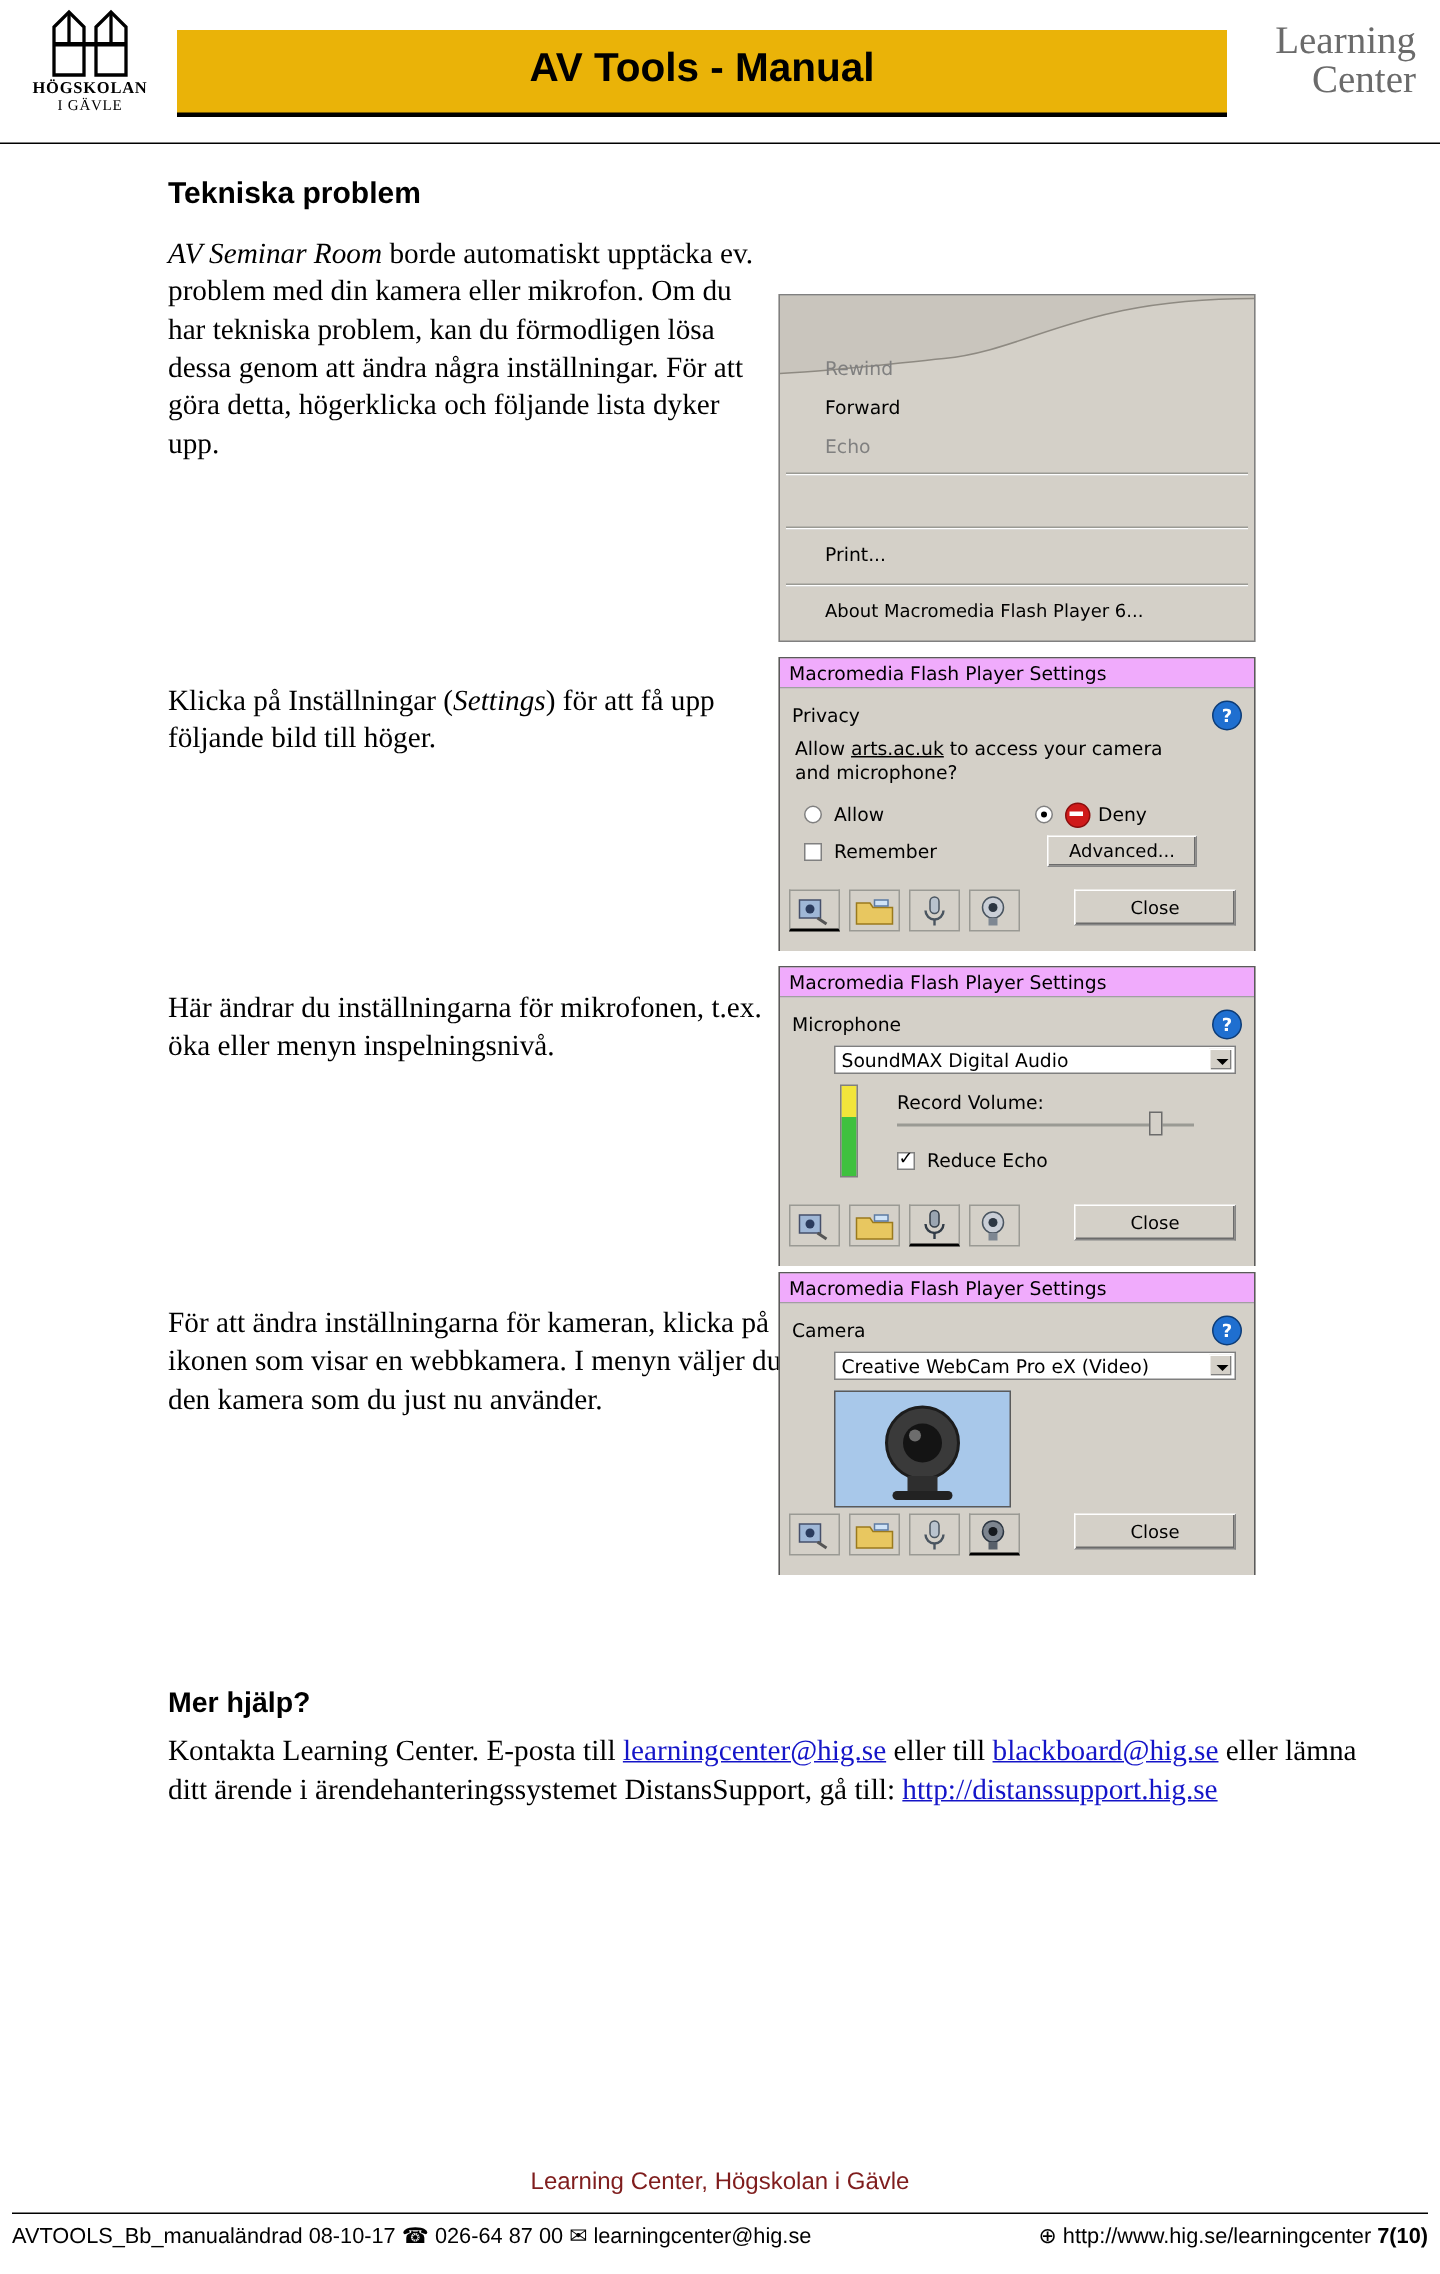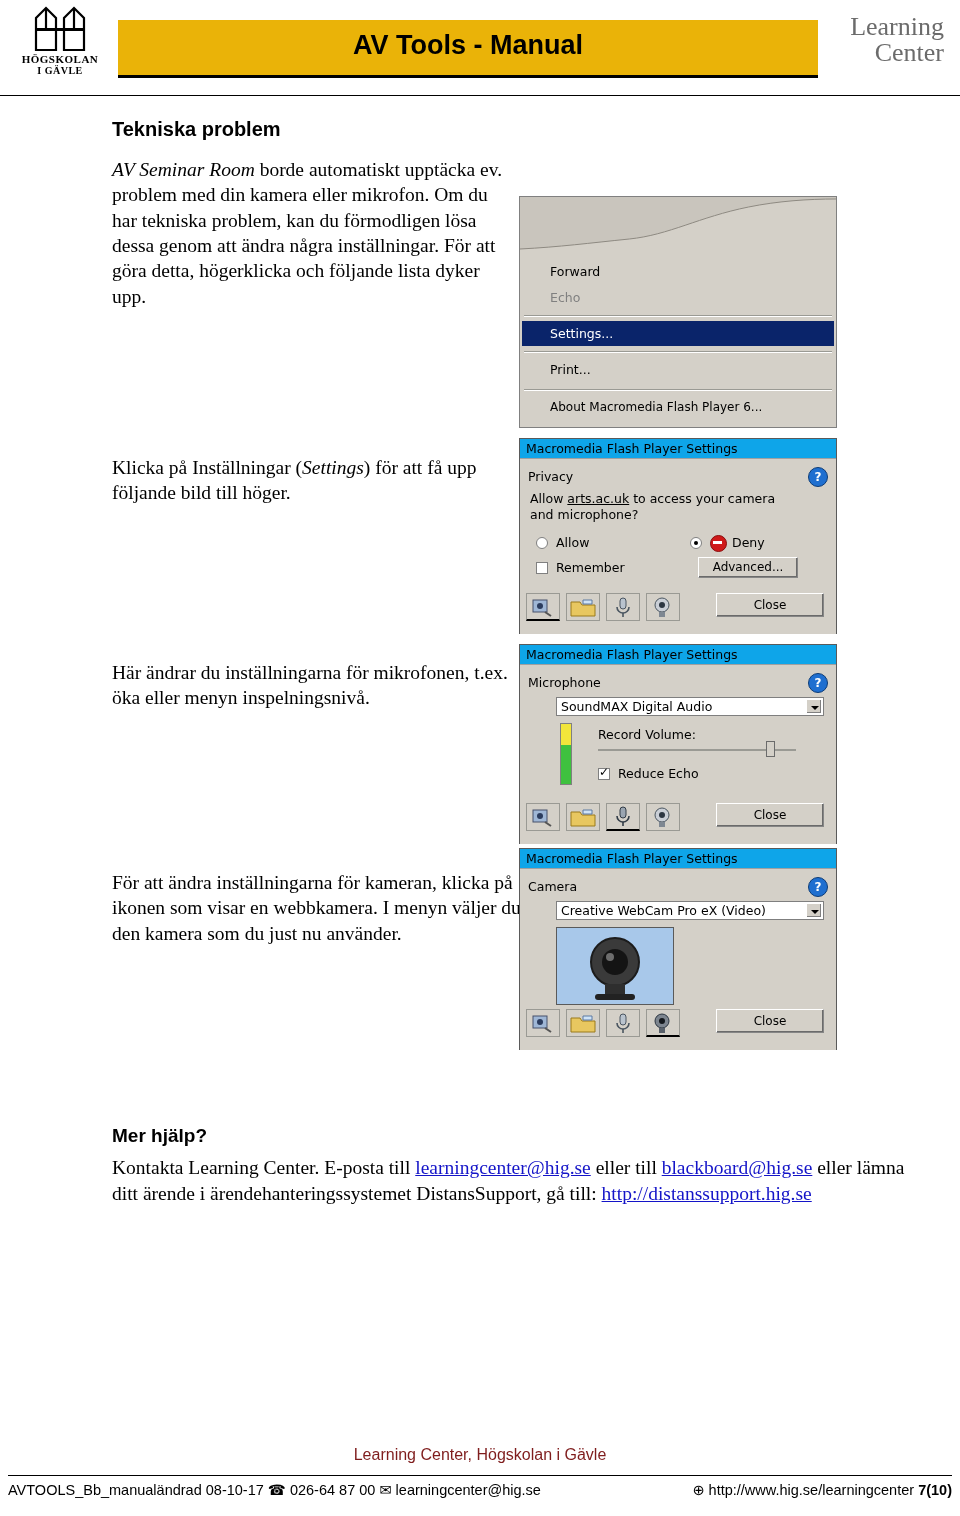--- a/index.html
+++ b/index.html
@@ -39,21 +39,21 @@
   .logo-text-1 {
     font-family: "Liberation Serif", serif;
     font-size: 11px;
     font-weight: bold;
     letter-spacing: 0.5px;
     margin-top: 1px;
   }
   .logo-text-2 {
     font-family: "Liberation Serif", serif;
     font-size: 10px;
-    font-weight: bold;
+    font-weight: normal;
     letter-spacing: 0.5px;
   }
   .title-bar {
     position: absolute;
     left: 118px;
     top: 20px;
     width: 700px;
     height: 55px;
     background: #eab308;
     border-bottom: 3px solid #000;
@@ -149,21 +149,21 @@
     border: 1px solid #5a5a5a;
     box-sizing: border-box;
     font-family: "DejaVu Sans", sans-serif;
     font-size: 12px;
   }
   .fs-title {
     height: 19px;
     line-height: 19px;
     padding-left: 6px;
     font-size: 12.5px;
-    background: #0ea5e9;
+    background: #f0abfc;
     border-bottom: 1px solid #a0a0a0;
     color: #000;
   }
   .fs-body {
     position: relative;
     background: #d4d0c8;
     height: calc(100% - 19px);
   }
   .fs-sub {
     position: absolute;
@@ -407,24 +407,24 @@
 
 <div class="blk" style="left:112px; top:870px; width:410px;">
   <p class="para">För att ändra inställningarna för kameran, klicka på ikonen som visar en webbkamera. I menyn väljer du den kamera som du just nu använder.</p>
 </div>
 
 <div class="ctxmenu">
   <svg class="ctx-curve" viewBox="0 0 318 60" preserveAspectRatio="none">
     <path d="M0,52 C40,50 70,46 110,42 C150,38 180,20 230,10 C260,4 290,2 318,2 L318,0 L0,0 Z" fill="#c9c5bd"></path>
     <path d="M0,52 C40,50 70,46 110,42 C150,38 180,20 230,10 C260,4 290,2 318,2" fill="none" stroke="#8e8a82" stroke-width="1"></path>
   </svg>
+  <div class="ctx-item dim" style="top:36px;">Rewind</div>
   <div class="ctx-item" style="top:62px;">Forward</div>
   <div class="ctx-item dim" style="top:88px;">Echo</div>
   <div class="ctx-sep" style="top:118px;"></div>
-  <div class="ctx-item sel" style="top:124px;">Settings...</div>
   <div class="ctx-sep" style="top:154px;"></div>
   <div class="ctx-item" style="top:160px;">Print...</div>
   <div class="ctx-sep" style="top:192px;"></div>
   <div class="ctx-item" style="top:198px; font-size:12px;">About Macromedia Flash Player 6...</div>
 </div>
 
 <div class="fsdlg" style="left:519px; top:438px; width:318px; height:196px;">
   <div class="fs-title">Macromedia Flash Player Settings</div>
   <div class="fs-body">
     <div class="fs-sub" style="top:10px;">Privacy</div>

